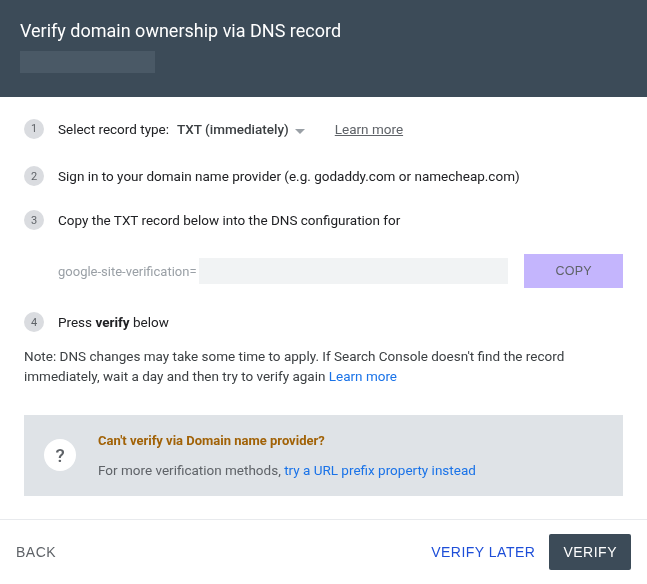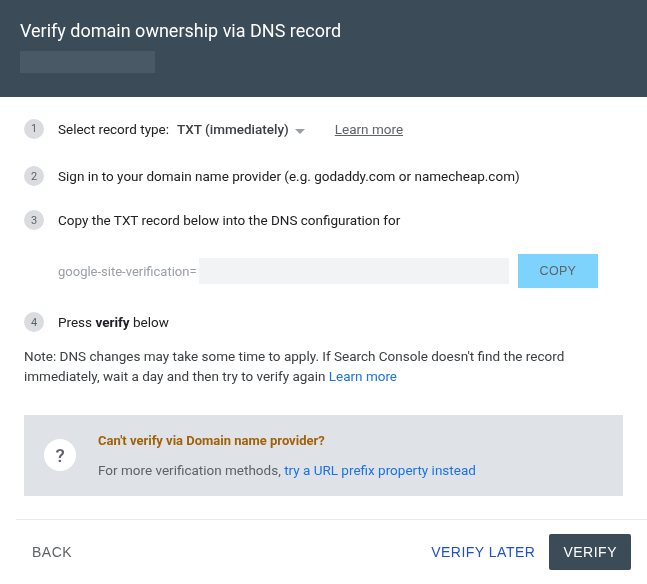--- a/index.html
+++ b/index.html
@@ -13,30 +13,30 @@
     .step-text { font-size: 13.5px; color: #202124; }
     .step1-content { display: flex; align-items: center; gap: 6px; }
     .label { font-size: 13.5px; }
     .dropdown { display: flex; align-items: center; gap: 6px; cursor: pointer; padding: 4px 2px; }
     .dropdown-text { font-size: 13.5px; font-weight: 500; color: #3c4043; }
     .drop-arrow { color: #5f6368; }
     .learn-more { color: #5f6368; font-size: 13.5px; text-decoration: underline; margin-left: 22px; }
     .txt-row { display: flex; align-items: center; margin: 0 0 24px 34px; gap: 2px; }
     .txt-prefix { font-size: 13px; color: #9aa0a6; }
     .txt-value { background: #f1f3f4; height: 26px; flex: 1; max-width: 310px; border: none; font-size: 13px; padding: 0 6px; color: #202124; }
-    .copy-btn { background: #7dd3fc; color: #5f6368; border: none; font-size: 12.5px; font-weight: 500; padding: 10px 22px; cursor: pointer; margin-left: 7px; letter-spacing: 0.3px; }
+    .copy-btn { background: #c4b5fd; color: #5f6368; border: none; font-size: 12.5px; font-weight: 500; padding: 10px 31px; cursor: pointer; margin-left: 14px; letter-spacing: 0.3px; }
     .step4 { margin-bottom: 14px; }
     .note { font-size: 13.5px; color: #3c4043; line-height: 1.5; margin-bottom: 28px; }
     .note-link { color: #1a73e8; text-decoration: none; }
     .info-box { background: #dfe3e7; padding: 18px 20px; display: flex; align-items: center; gap: 22px; margin-bottom: 10px; }
     .info-icon { background: #fff; color: #5f6368; width: 32px; height: 32px; border-radius: 50%; display: flex; align-items: center; justify-content: center; font-size: 19px; font-weight: 500; flex-shrink: 0; }
     .info-title { font-size: 13px; font-weight: 700; color: #a16207; margin-bottom: 14px; }
     .info-text { font-size: 13.5px; color: #5f6368; }
     .info-link { color: #1a73e8; text-decoration: none; }
-    .footer { border-top: 1px solid #e8eaed; padding: 14px 16px; display: flex; align-items: center; position: absolute; bottom: 0; left: 16px; right: 0; }
+    .footer { border-top: 1px solid #e8eaed; padding: 14px 16px; display: flex; align-items: center; position: absolute; bottom: 0; left: 0; right: 0; }
     .back-btn { color: #5f6368; font-size: 14px; font-weight: 500; background: none; border: none; cursor: pointer; letter-spacing: 0.5px; }
     .footer-spacer { flex: 1; }
     .verify-later-btn { color: #1d4ed8; font-size: 14px; font-weight: 500; background: none; border: none; cursor: pointer; letter-spacing: 0.5px; margin-right: 14px; }
     .verify-btn { background: #3c4b58; color: #fff; font-size: 14px; font-weight: 500; border: none; padding: 10px 14px; cursor: pointer; letter-spacing: 0.5px; border-radius: 2px; }
     b { font-weight: 700; }
   </style>
 </head>
 <body>
 
 <div class="header">

